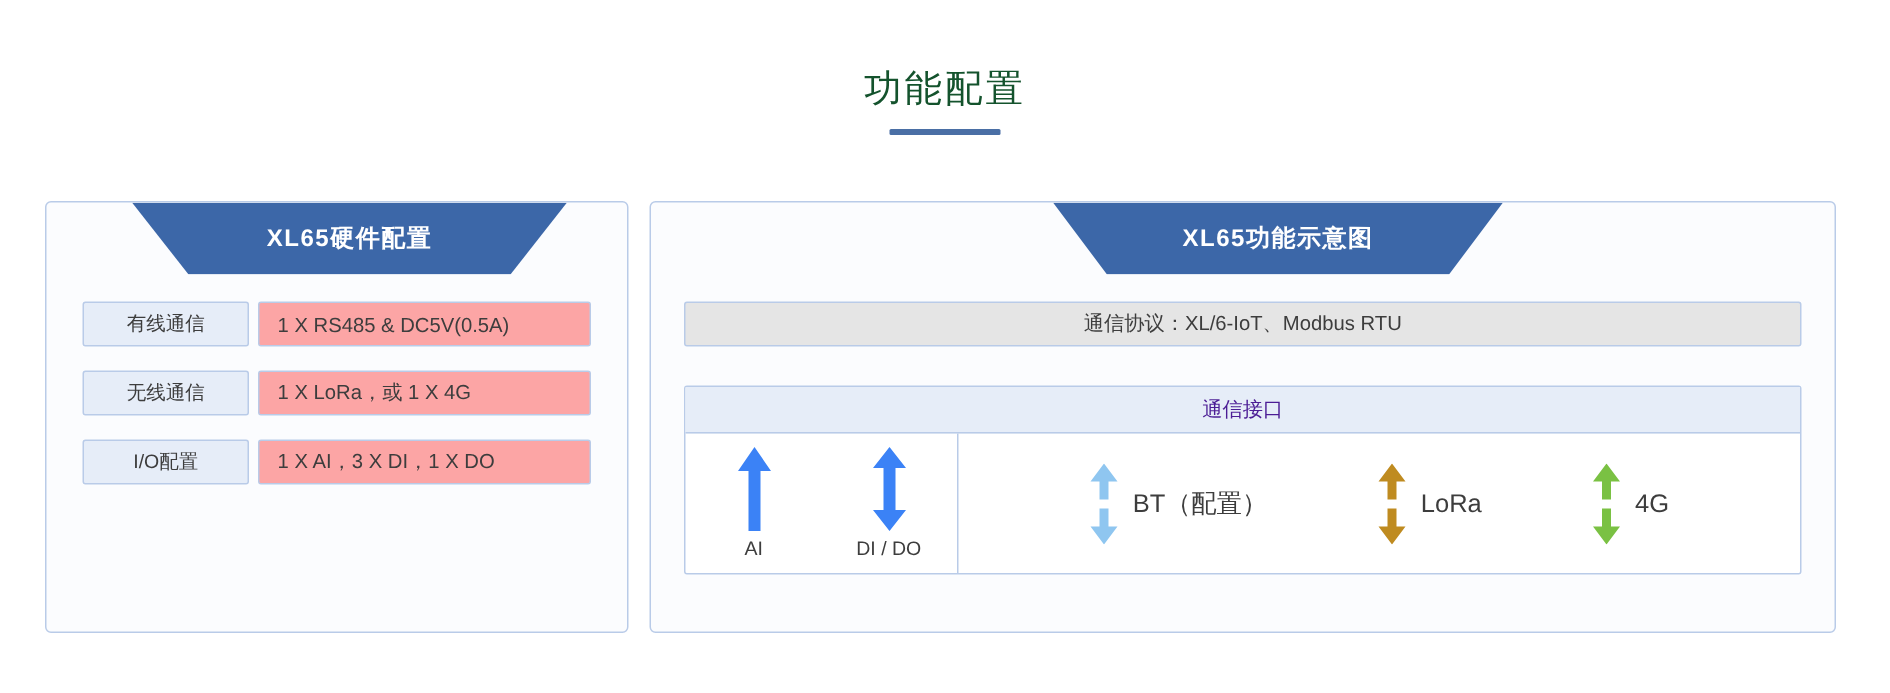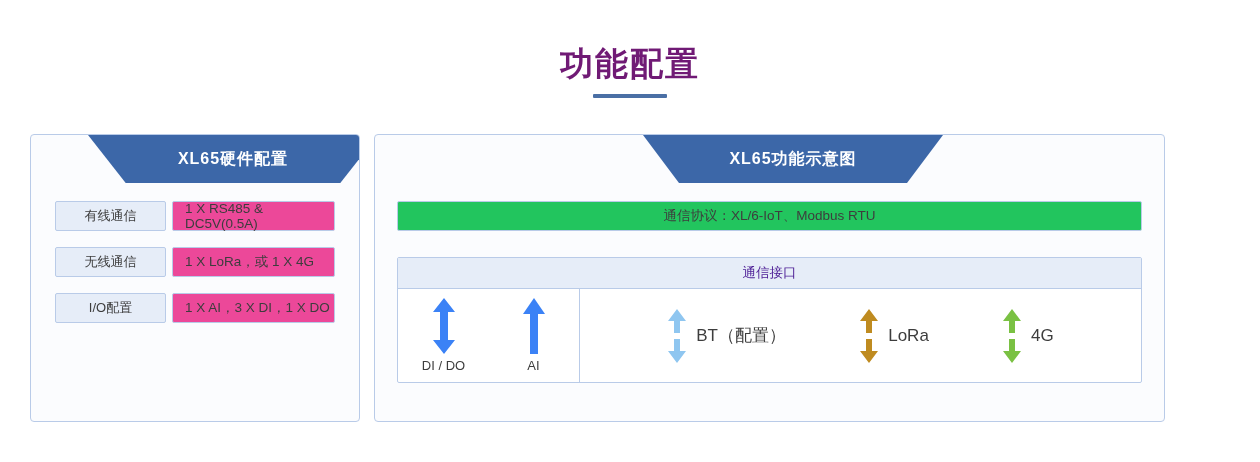--- a/index.html
+++ b/index.html
@@ -16,24 +16,24 @@
     overflow: hidden;
   }
 
   
   .page-title-wrap {
     width: 100%;
     text-align: center;
     padding-top: 46px;
   }
   .page-title {
-    font-size: 33px;
-    font-weight: bold;
+    font-size: 25px;
+    font-weight: normal;
     letter-spacing: 2px;
-    color: #701a75;
+    color: #14532d;
     line-height: 1.1;
   }
   .title-underline {
     width: 74px;
     height: 4px;
     background: #4a6fa5;
     margin: 12px auto 0 auto;
     border-radius: 1px;
   }
 
@@ -48,21 +48,21 @@
   }
   .card {
     position: relative;
     background: #fbfcfe;
     border: 1px solid #b9cbe8;
     border-radius: 4px;
     box-sizing: border-box;
     height: 288px;
     overflow: hidden;
   }
-  .card-left  { width: 330px; }
+  .card-left  { width: 389px; }
   .card-right { width: 791px; }
 
   
   .banner {
     position: absolute;
     top: 0;
     height: 48px;
     background: #3c67a8;
     color: #ffffff;
     display: flex;
@@ -107,39 +107,39 @@
     box-sizing: border-box;
     display: flex;
     align-items: center;
     justify-content: center;
     font-size: 13px;
     color: #3d3d3d;
     text-align: right;
   }
   .spec-val {
     flex: 1;
-    background: #ec4899;
+    background: #fca5a5;
     border: 1px solid #b9cbe8;
     border-radius: 2px;
     box-sizing: border-box;
     display: flex;
     align-items: center;
     padding-left: 12px;
     font-size: 13.5px;
     color: #3d3d3d;
   }
 
   
   .protocol-bar {
     position: absolute;
     top: 66px;
     left: 22px;
     right: 22px;
     height: 30px;
-    background: #22c55e;
+    background: #e5e5e5;
     border: 1px solid #b9cbe8;
     border-radius: 2px;
     box-sizing: border-box;
     display: flex;
     align-items: center;
     justify-content: center;
     font-size: 13.5px;
     color: #3d3d3d;
   }
 
@@ -275,33 +275,33 @@
         <div class="col-com">通信接口</div>
       </div>
 
       <div class="diagram-body">
 
         <div class="body-sig">
 
           <div class="sig-item">
             <span>
               <svg width="26" height="56" viewBox="0 0 26 56">
+                <polygon points="13,0 24,16 17,16 17,56 9,56 9,16 2,16" fill="#3b82f6"></polygon>
+              </svg>
+            </span>
+            <span class="sig-label">AI</span>
+          </div>
+
+          <div class="sig-item">
+            <span>
+              <svg width="26" height="56" viewBox="0 0 26 56">
                 <polygon points="13,0 24,14 17,14 17,42 24,42 13,56 2,42 9,42 9,14 2,14" fill="#3b82f6"></polygon>
               </svg>
             </span>
             <span class="sig-label">DI / DO</span>
-          </div>
-
-          <div class="sig-item">
-            <span>
-              <svg width="26" height="56" viewBox="0 0 26 56">
-                <polygon points="13,0 24,16 17,16 17,56 9,56 9,16 2,16" fill="#3b82f6"></polygon>
-              </svg>
-            </span>
-            <span class="sig-label">AI</span>
           </div>
 
         </div>
 
         <div class="body-com">
 
           <div class="com-item">
             <span>
               <svg width="20" height="54" viewBox="0 0 20 54">
                 <polygon points="10,0 19,12 13,12 13,24 7,24 7,12 1,12" fill="#8fc6f0"></polygon>

